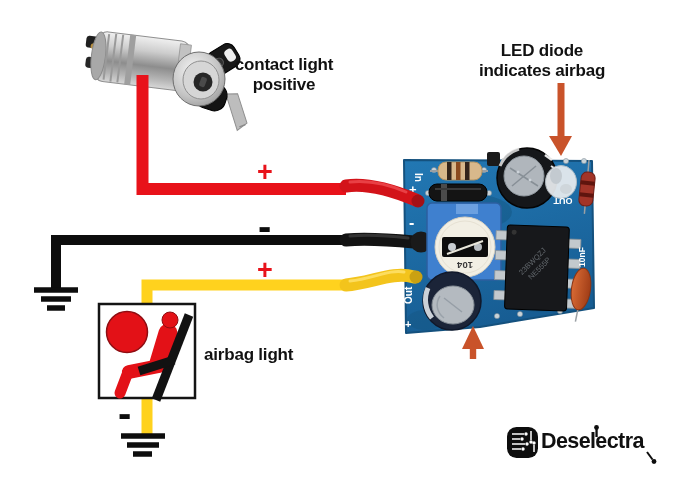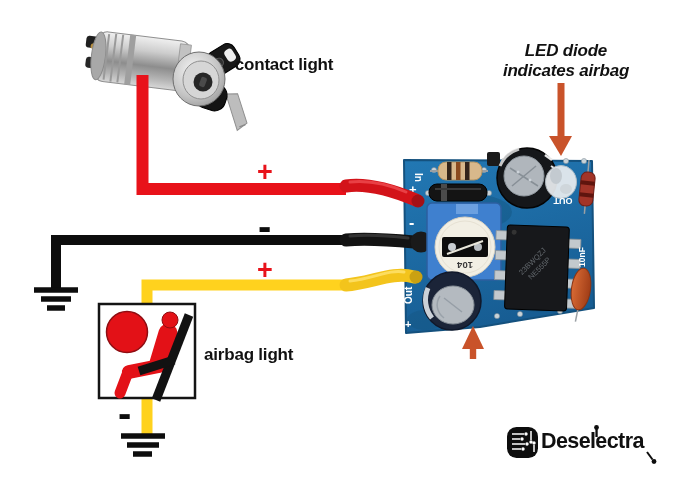--- a/index.html
+++ b/index.html
@@ -265,23 +265,24 @@
   <g fill="#0d0d0d">
     <circle cx="596.5" cy="427.5" r="2.4"></circle>
     <rect x="595.4" y="429" width="2.3" height="8"></rect>
     <path d="M647,452 L652.5,459.5" stroke="#0d0d0d" stroke-width="2" fill="none"></path>
     <circle cx="654" cy="461.5" r="2.4"></circle>
   </g>
 </svg>
 
 <div class="lbl" style="left:194px;top:55px;width:180px;">
   <div>contact light</div>
+  <div>positive</div>
 </div>
 
-<div class="lbl" style="left:476px;top:41px;width:180px;font-style:italic;">
+<div class="lbl" style="left:452px;top:41px;width:180px;">
   <div>LED diode</div>
   <div>indicates airbag</div>
 </div>
 
 
 <div class="lbl" style="left:204px;top:345px;text-align:left;">airbag light</div>
 
 <div class="sign red plus" style="left:257px;top:159px;">+</div>
 <div class="sign minus" style="left:258px;top:206px;">-</div>
 <div class="sign red plus" style="left:257px;top:257px;">+</div>

